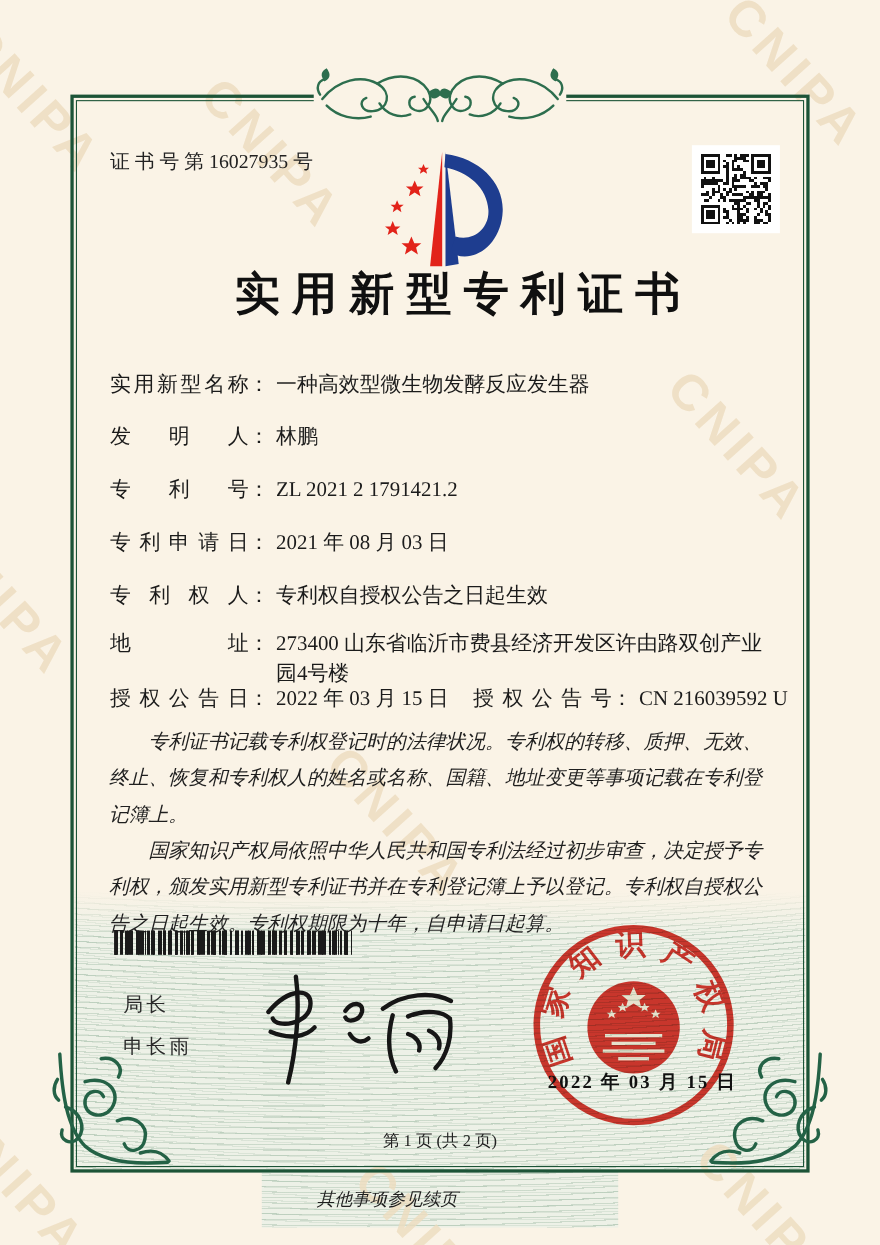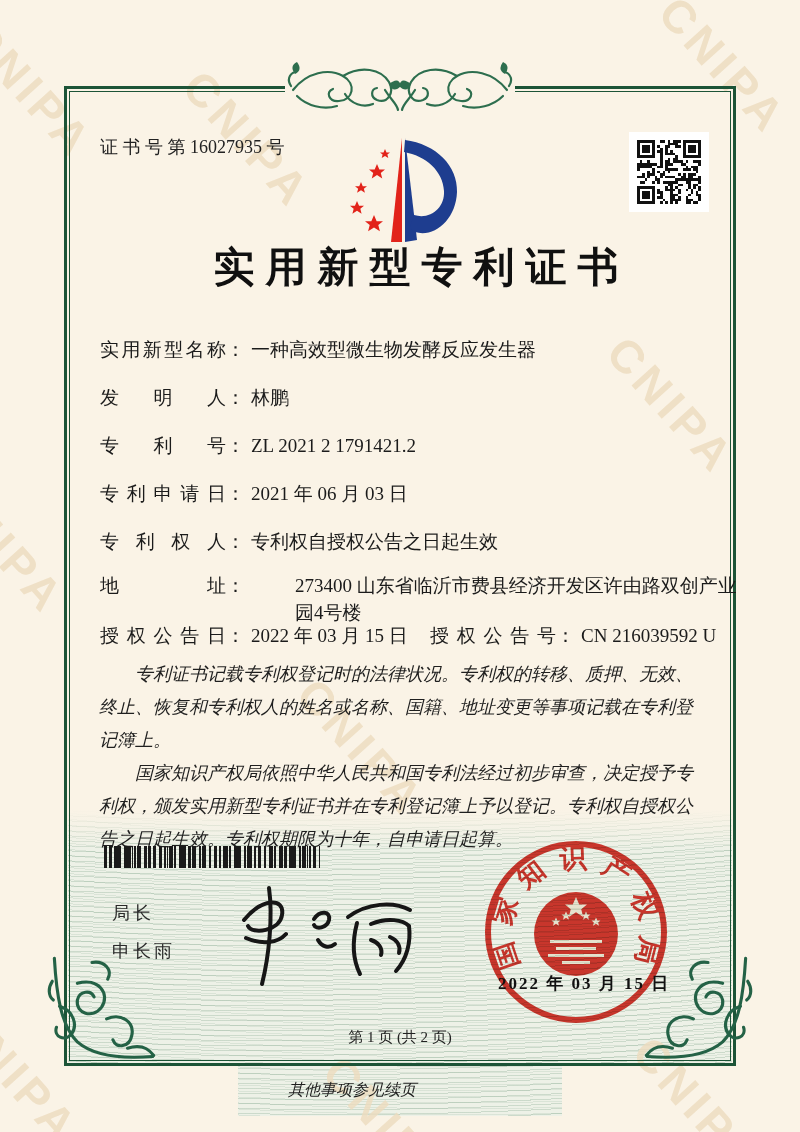--- a/index.html
+++ b/index.html
@@ -35,21 +35,21 @@
   .qrpatch{position:absolute;z-index:4;left:629px;top:132px;width:80px;height:80px;
            background:#ffffff;display:flex;align-items:center;justify-content:center;}
   .title{position:absolute;z-index:4;left:0;top:240px;width:800px;text-align:center;
          font-size:41px;font-weight:700;letter-spacing:11px;text-indent:11px;color:#101010;margin-left:16px;}
 
   
   .frow{position:absolute;z-index:4;left:100px;font-size:19px;color:#1b1b1b;line-height:27px;}
   .flabel{display:inline-block;width:126px;text-align:justify;text-align-last:justify;vertical-align:top;}
   .fcolon{display:inline-block;vertical-align:top;margin-right:6px;}
   .fvalue{display:inline-block;vertical-align:top;}
-  .fvalue-wrap{width:452px;margin-left:44px;}
+  .fvalue-wrap{width:452px;}
   .fpair2{position:absolute;left:330px;top:0;white-space:nowrap;}
   .fvalue-date{display:inline-block;width:176px;}
 
   
   .paras{position:absolute;z-index:4;left:99px;top:658px;width:602px;}
   .paras p{margin:0;text-indent:2em;font-style:italic;font-size:18px;line-height:33px;color:#1f1f1f;}
 
   
   .barcode{position:absolute;z-index:4;left:104px;top:846px;width:216px;height:22px;
     background-image:
@@ -472,21 +472,21 @@
   <div class="frow" style="top:336px">
     <span class="flabel">实用新型名称</span><span class="fcolon">：</span><span class="fvalue">一种高效型微生物发酵反应发生器</span>
   </div>
   <div class="frow" style="top:384px">
     <span class="flabel">发明人</span><span class="fcolon">：</span><span class="fvalue">林鹏</span>
   </div>
   <div class="frow" style="top:432px">
     <span class="flabel">专利号</span><span class="fcolon">：</span><span class="fvalue">ZL 2021 2 1791421.2</span>
   </div>
   <div class="frow" style="top:480px">
-    <span class="flabel">专利申请日</span><span class="fcolon">：</span><span class="fvalue">2021 年 06 月 03 日</span>
+    <span class="flabel">专利申请日</span><span class="fcolon">：</span><span class="fvalue">2021 年 08 月 03 日</span>
   </div>
   <div class="frow" style="top:528px">
     <span class="flabel">专利权人</span><span class="fcolon">：</span><span class="fvalue">专利权自授权公告之日起生效</span>
   </div>
   <div class="frow" style="top:572px">
     <span class="flabel">地址</span><span class="fcolon">：</span><span class="fvalue fvalue-wrap">273400 山东省临沂市费县经济开发区许由路双创产业园4号楼</span>
   </div>
   <div class="frow" style="top:622px">
     <span class="flabel">授权公告日</span><span class="fcolon">：</span><span class="fvalue fvalue-date">2022 年 03 月 15 日</span>
     <span class="fpair2">

